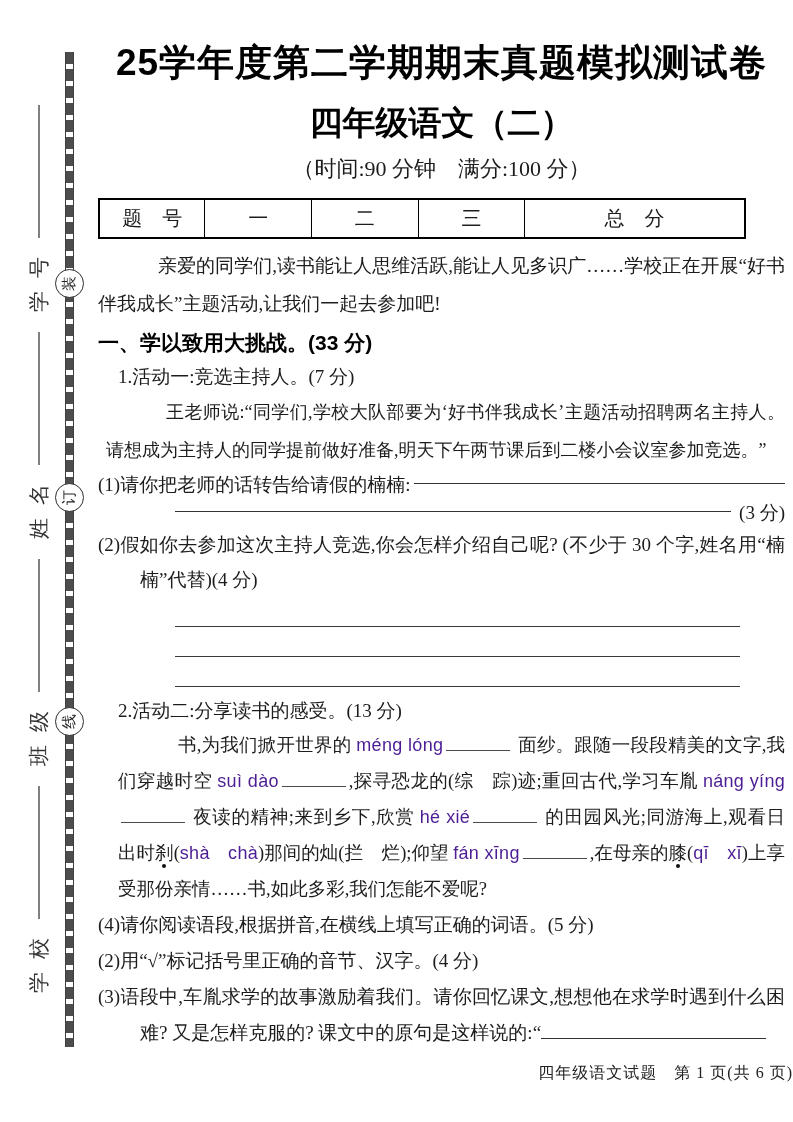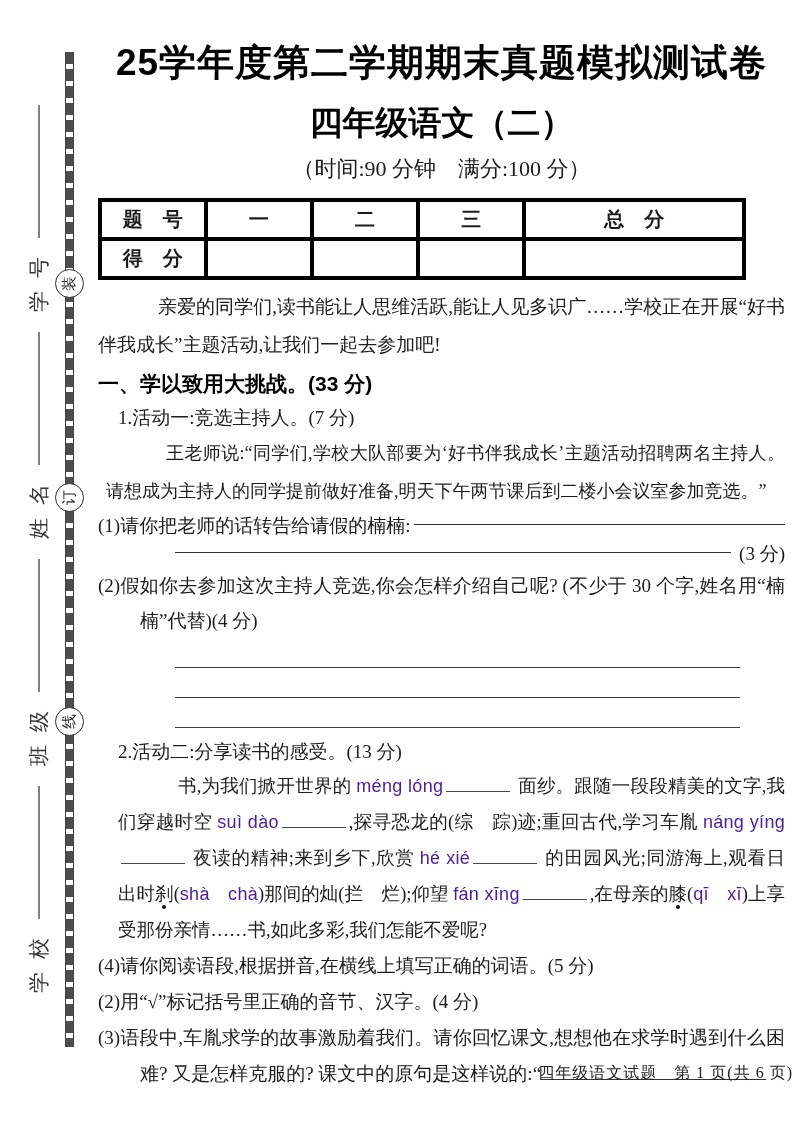--- a/index.html
+++ b/index.html
@@ -36,22 +36,22 @@
     margin-top:38px; text-align:center; font-size:37px; font-weight:700; letter-spacing:1px;
     font-family:"Liberation Sans","DejaVu Sans",sans-serif; color:#000;
   }
   .subtitle {
     margin-top:13px; text-align:center; font-size:33px; font-weight:700;
     font-family:"Liberation Sans","DejaVu Sans",sans-serif; color:#000;
   }
   .meta { margin-top:8px; text-align:center; font-size:22px; }
   table.score { margin-top:14px; width:648px; border-collapse:collapse; table-layout:fixed; }
   table.score td {
-    border:4px solid #000000; height:39px; text-align:center; vertical-align:middle;
-    font-size:20px; font-weight:700; font-family:"Liberation Sans","DejaVu Sans",sans-serif;
+    border:1px solid #000000; height:39px; text-align:center; vertical-align:middle;
+    font-size:20px; font-weight:400; font-family:"Liberation Sans","DejaVu Sans",sans-serif;
   }
   table.score { border:2px solid #000; }
   .intro { margin-top:8px; font-size:19px; line-height:38px; text-indent:60px; text-align:justify; }
   .sec-head {
     margin-top:2px; font-size:21px; font-weight:700; line-height:36px;
     font-family:"Liberation Sans","DejaVu Sans",sans-serif; color:#000;
   }
   .item-title { font-size:19px; line-height:32px; margin-left:20px; }
   .para { font-size:18px; line-height:38px; text-align:justify;margin-left:8px; }
   .teacher { text-indent:60px; }
@@ -124,27 +124,20 @@
           <col style="width:34.1%">
       </colgroup>
       <tbody>
           <tr>
         <td>题　号</td>
         <td>一</td>
         <td>二</td>
         <td>三</td>
         <td>总　分</td>
       </tr>
-      <tr>
-        <td>得　分</td>
-        <td></td>
-        <td></td>
-        <td></td>
-        <td></td>
-      </tr>
     </tbody>
       </table>
 
     <p class="intro">亲爱的同学们,读书能让人思维活跃,能让人见多识广……学校正在开展“好书伴我成长”主题活动,让我们一起去参加吧!</p>
 
     <div class="sec-head">一、学以致用大挑战。(33 分)</div>
 
     <p class="item-title">1.活动一:竞选主持人。(7 分)</p>
     <p class="para teacher">王老师说:“同学们,学校大队部要为‘好书伴我成长’主题活动招聘两名主持人。请想成为主持人的同学提前做好准备,明天下午两节课后到二楼小会议室参加竞选。”</p>
 

